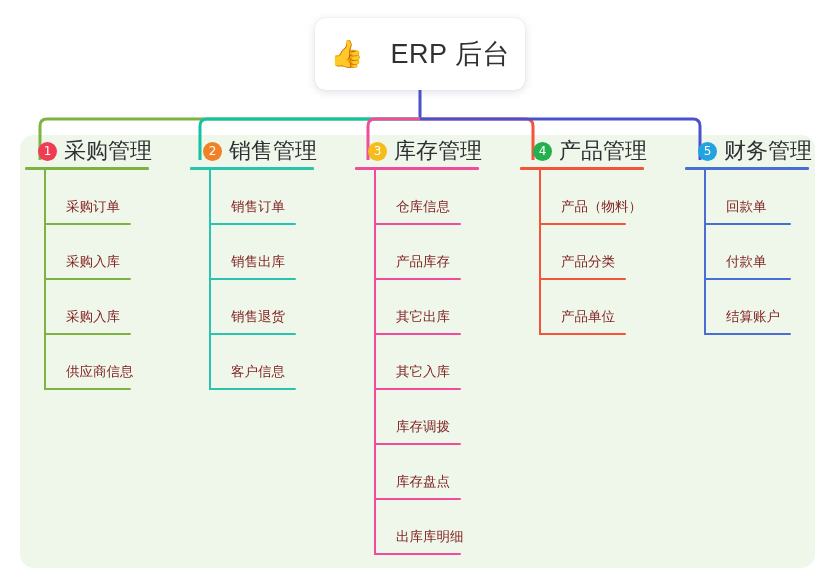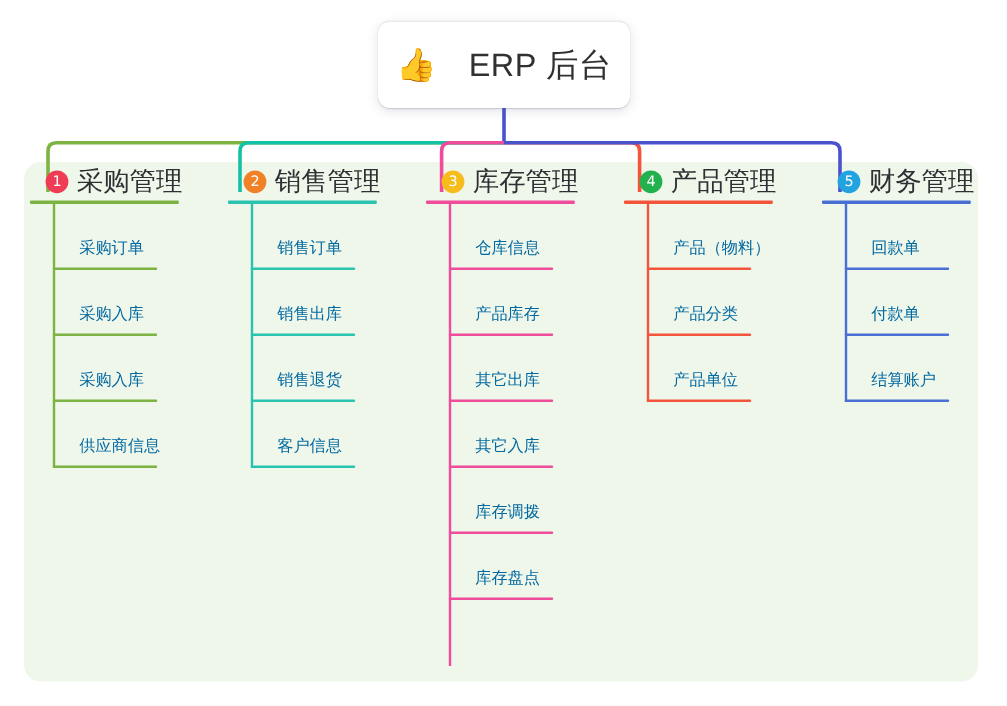--- a/index.html
+++ b/index.html
@@ -134,21 +134,21 @@
   .leaf {
     position: relative;
     height: 55px;
     box-sizing: border-box;
   }
   .leaf-text {
     position: absolute;
     left: 22px;
     bottom: 9px;
     font-size: 13.5px;
-    color: #0369a1;
+    color: #7f1d1d;
     white-space: nowrap;
   }
   .leaf-rule {
     position: absolute;
     left: 0;
     bottom: 0;
     height: 2px;
     width: 87px;
     border-radius: 1px;
   }
@@ -252,20 +252,24 @@
             <div class="leaf-rule" style="background: rgb(239, 77, 155);"></div>
           </div>
           <div class="leaf">
             <span class="leaf-text">库存调拨</span>
             <div class="leaf-rule" style="background: rgb(239, 77, 155);"></div>
           </div>
           <div class="leaf">
             <span class="leaf-text">库存盘点</span>
             <div class="leaf-rule" style="background: rgb(239, 77, 155);"></div>
           </div>
+          <div class="leaf">
+            <span class="leaf-text">出库库明细</span>
+            <div class="leaf-rule" style="background: rgb(239, 77, 155);"></div>
+          </div>
         </div>
       </div>
       <div class="branch" style="left: 515px;">
         <div class="branch-head">
           <span class="badge" style="background: rgb(34, 177, 76);">4</span>
           <span class="branch-label">产品管理</span>
         </div>
         <div class="branch-rule" style="background: rgb(244, 84, 60);"></div>
         <div class="children">
           <div class="spine" style="background: rgb(244, 84, 60); height: 165px;"></div>

